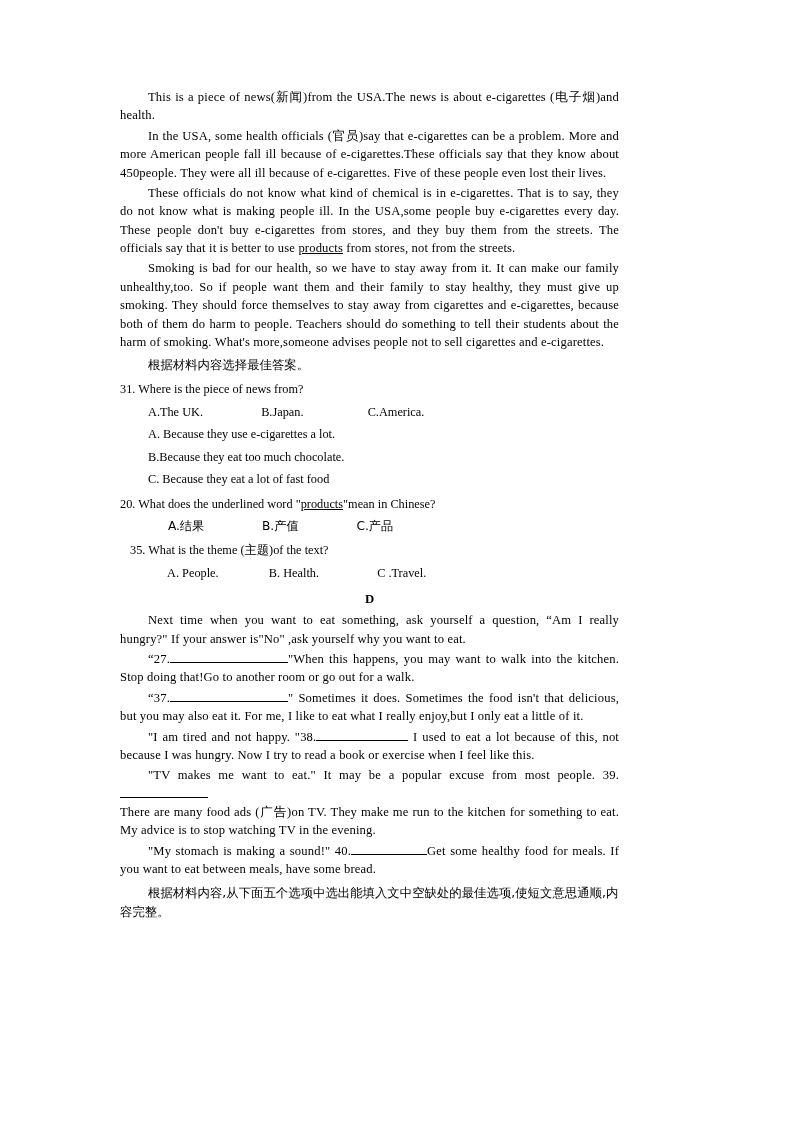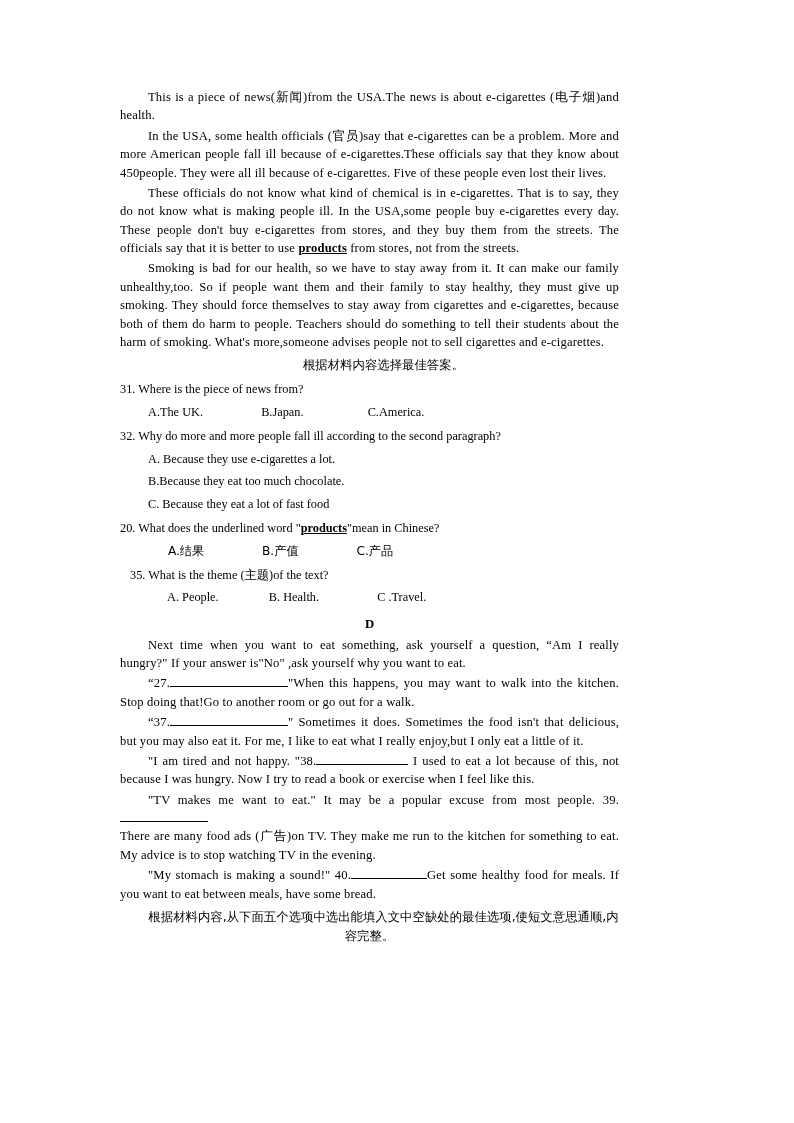--- a/index.html
+++ b/index.html
@@ -26,21 +26,20 @@
     text-align: justify;
     margin: 0 0 2px 0;
     text-indent: 28px;
     letter-spacing: 0.15px;
   }
   .instruction {
     font-size: 12.6px;
     line-height: 1.5;
     margin: 4px 0 6px 0;
     text-indent: 28px;
-    text-align: center;
   }
   .question {
     font-size: 12.3px;
     line-height: 1.5;
     margin: 6px 0 2px 0;
   }
   .question.ind {
     text-indent: 10px;
   }
   .options {
@@ -54,21 +53,20 @@
     display: inline-block;
   }
   .section-letter {
     text-align: center;
     font-weight: bold;
     font-size: 12.8px;
     margin: 10px 0 4px 0;
   }
   u, .ul {
     text-decoration: underline;
-    font-weight: bold;
   }
   .blank {
     display: inline-block;
     border-bottom: 1px solid #000;
     height: 0.95em;
     vertical-align: baseline;
   }
   .cn {
     font-family: "DejaVu Sans", sans-serif;
     font-size: 12.2px;
@@ -100,24 +98,20 @@
     <span>Where is the piece of news from?</span>
   </div>
   <div class="options">
     <span class="opt">A.The UK.</span>
     <span style="display:inline-block;width:52px"></span>
     <span class="opt">B.Japan.</span>
     <span style="display:inline-block;width:58px"></span>
     <span class="opt">C.America.</span>
   </div>
 
-  <div class="question">
-    <span>32.</span>
-    <span>Why do more and more people  fall ill  according to the second paragraph?</span>
-  </div>
   <div class="options">
     <span class="opt">A. Because they use e-cigarettes a lot.</span>
   </div>
   <div class="options">
     <span class="opt">B.Because they eat too much chocolate.</span>
   </div>
   <div class="options">
     <span class="opt">C. Because they eat a lot of fast food</span>
   </div>
 

